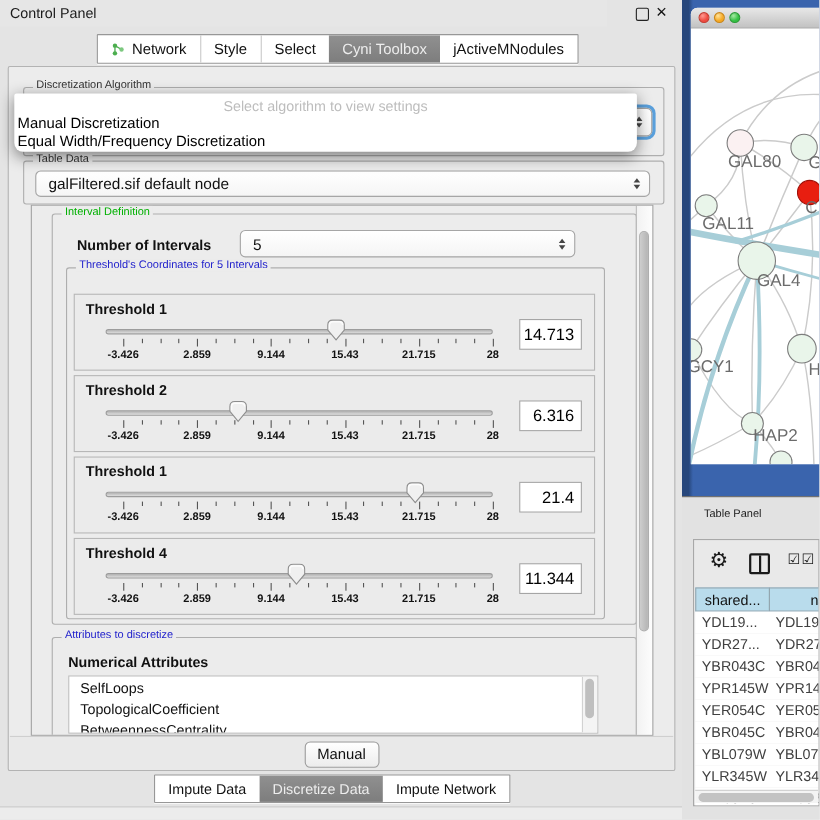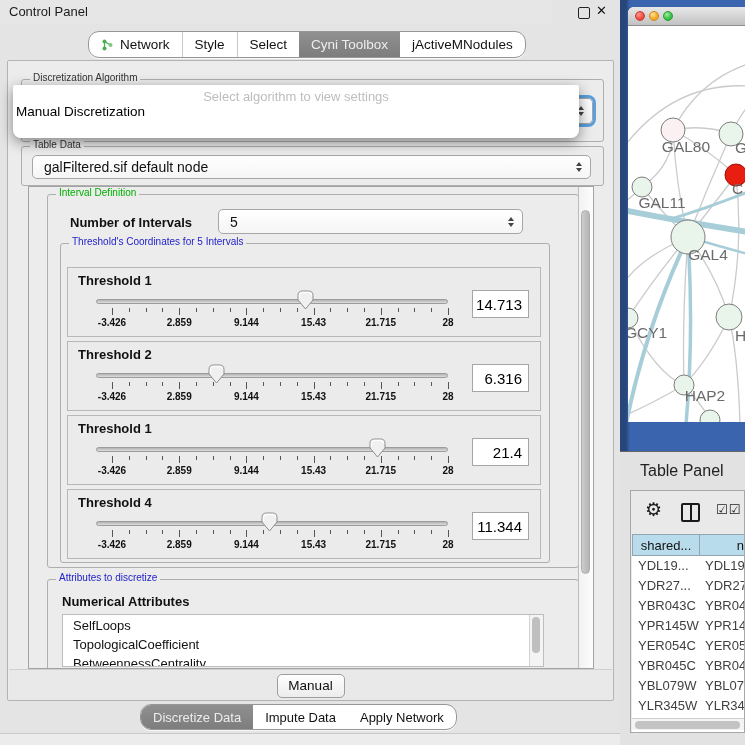--- a/index.html
+++ b/index.html
@@ -5,21 +5,21 @@
   html,body{margin:0;padding:0;}
   body{width:745px;height:745px;overflow:hidden;background:#e2e2e2;
        font-family:"Liberation Sans","DejaVu Sans",sans-serif;-webkit-font-smoothing:antialiased;}
   #root{position:absolute;left:0;top:0;width:745px;height:745px;overflow:hidden;}
   
   #control-panel{position:absolute;left:0;top:0;width:620px;height:745px;background:#e4e4e4;}
   #cp-titlebar{position:absolute;left:0;top:0;width:552px;height:24px;background:#e6e6e6;}
   #cp-title{position:absolute;left:9px;top:4px;font-size:13px;color:#1b1b1b;}
   #float-icon{position:absolute;left:578px;top:7px;width:10px;height:10px;border:1.6px solid #222;border-radius:2px;}
   #close-icon{position:absolute;left:596px;top:3px;font-size:13px;font-weight:bold;color:#111;}
-  .seg{position:absolute;display:flex;height:25px;border:1px solid #979797;border-radius:11px;
+  .seg{position:absolute;display:flex;height:25px;border:1px solid #979797;border-radius:1px;
        background:#fff;font-size:13.5px;overflow:hidden;box-shadow:0 1px 0 rgba(255,255,255,.7);}
   .seg-item{display:flex;align-items:center;padding:0 12px;color:#111;white-space:nowrap;}
   .seg-item.sep{border-left:1px solid #c9c9c9;}
   .seg-item.sel{background:linear-gradient(#909090,#7d7d7d);color:#ededed;}
   #top-tabs{left:88px;top:31px;}
   #bottom-tabs{left:140px;top:704px;height:24px;font-size:13px;}
   #bottom-strip{position:absolute;left:0;top:733px;width:620px;height:12px;background:#ececec;border-top:1px solid #c9c9c9;}
   #content-card{position:absolute;left:7px;top:60px;width:605px;height:639px;background:#ececec;
        border:1px solid #b3b3b3;border-radius:2px;}
   .group{position:absolute;border:1px solid #aeaeae;border-radius:3px;}
@@ -76,21 +76,21 @@
   #net-window{position:absolute;left:8px;top:7px;width:117px;height:415px;border-radius:6px 0 0 0;overflow:hidden;
        background:#fff;}
   #net-titlebar{position:absolute;left:0;top:0;width:100%;height:19px;
        background:linear-gradient(#e8e8e8,#c2c2c2);border-bottom:1px solid #8e8e8e;display:flex;align-items:center;
        padding-left:7px;gap:4px;box-sizing:border-box;}
   .tlight{width:10px;height:10px;border-radius:50%;box-sizing:border-box;}
   #tl-red{background:radial-gradient(circle at 35% 30%,#ff9a92,#ee4b40 60%);border:1px solid #c63b30;}
   #tl-yellow{background:radial-gradient(circle at 35% 30%,#ffe39a,#f6a822 60%);border:1px solid #c9861a;}
   #tl-green{background:radial-gradient(circle at 35% 30%,#a5eaa2,#34c043 60%);border:1px solid #2a9a35;}
   #net-canvas{position:absolute;left:0;top:19px;width:117px;height:396px;background:#fff;overflow:hidden;}
-  #tp-title{position:absolute;left:20px;top:462px;font-size:16px;color:#222;}
+  #tp-title{position:absolute;left:20px;top:462px;font-size:10px;color:#222;}
   #table-card{position:absolute;left:10px;top:490px;width:115px;height:243px;background:#e9e9e9;
        border:1px solid #a8a8a8;overflow:hidden;box-sizing:border-box;}
   #gear-icon{position:absolute;left:14px;top:7px;font-size:19px;color:#1a1a1a;font-family:"DejaVu Sans",sans-serif;}
   #col-icon{position:absolute;left:50px;top:12px;width:15px;height:15px;border:2px solid #1a1a1a;border-radius:2px;}
   #col-icon:before{content:"";position:absolute;left:6.5px;top:0;width:2px;height:15px;background:#1a1a1a;}
   #check-icons{position:absolute;left:85px;top:11px;font-size:13px;color:#1a1a1a;letter-spacing:1px;font-family:"DejaVu Sans",sans-serif;}
   #net-table{position:absolute;left:1px;top:43px;width:200px;}
   .th-cell{position:absolute;top:0;height:22px;background:#b9dcec;border:1px solid #93a6b0;box-sizing:border-box;
        font-size:13px;color:#111;text-align:center;line-height:21px;}
   .t-row{position:absolute;left:0;width:200px;height:20px;background:#fff;}
@@ -141,20 +141,21 @@
           <span class="stepper">
               <span class="tri-up"></span>
               <span class="tri-down"></span>
             </span>
         </div>
       </div>
 
       <div id="algo-popup">
         <div id="popup-prompt">Select algorithm to view settings</div>
       <div class="popup-item" style="top: 19px; font-weight: normal;">Manual Discretization</div>
+          <div class="popup-item" style="top: 36px; font-weight: normal;">Equal Width/Frequency Discretization</div>
         </div>
 
       <div id="tabledata-group" class="group">
         <span class="gtitle">Table Data</span>
         <div id="tabledata-combo" class="combo">
           <span>galFiltered.sif default node</span>
           <span class="stepper">
               <span class="tri-up"></span>
               <span class="tri-down"></span>
             </span>
@@ -338,28 +339,28 @@
           <div id="pane-thumb"></div>
         </div>
       </div>
 
       <div id="apply-bar">
         <div id="apply-btn">Manual</div>
       </div>
     </div>
 
     <div id="bottom-tabs" class="seg">
+        <div class="seg-item">
+          <span>Impute Data</span>
+        </div>
         <div class="seg-item sel">
           <span>Discretize Data</span>
         </div>
         <div class="seg-item">
-          <span>Impute Data</span>
-        </div>
-        <div class="seg-item">
-          <span>Apply Network</span>
+          <span>Impute Network</span>
         </div>
       </div>
     <div id="bottom-strip"></div>
   </div>
 
   <div id="right-side">
     <div id="blue-frame">
       <div id="net-window">
         <div id="net-titlebar">
           <span id="tl-red" class="tlight"></span>

